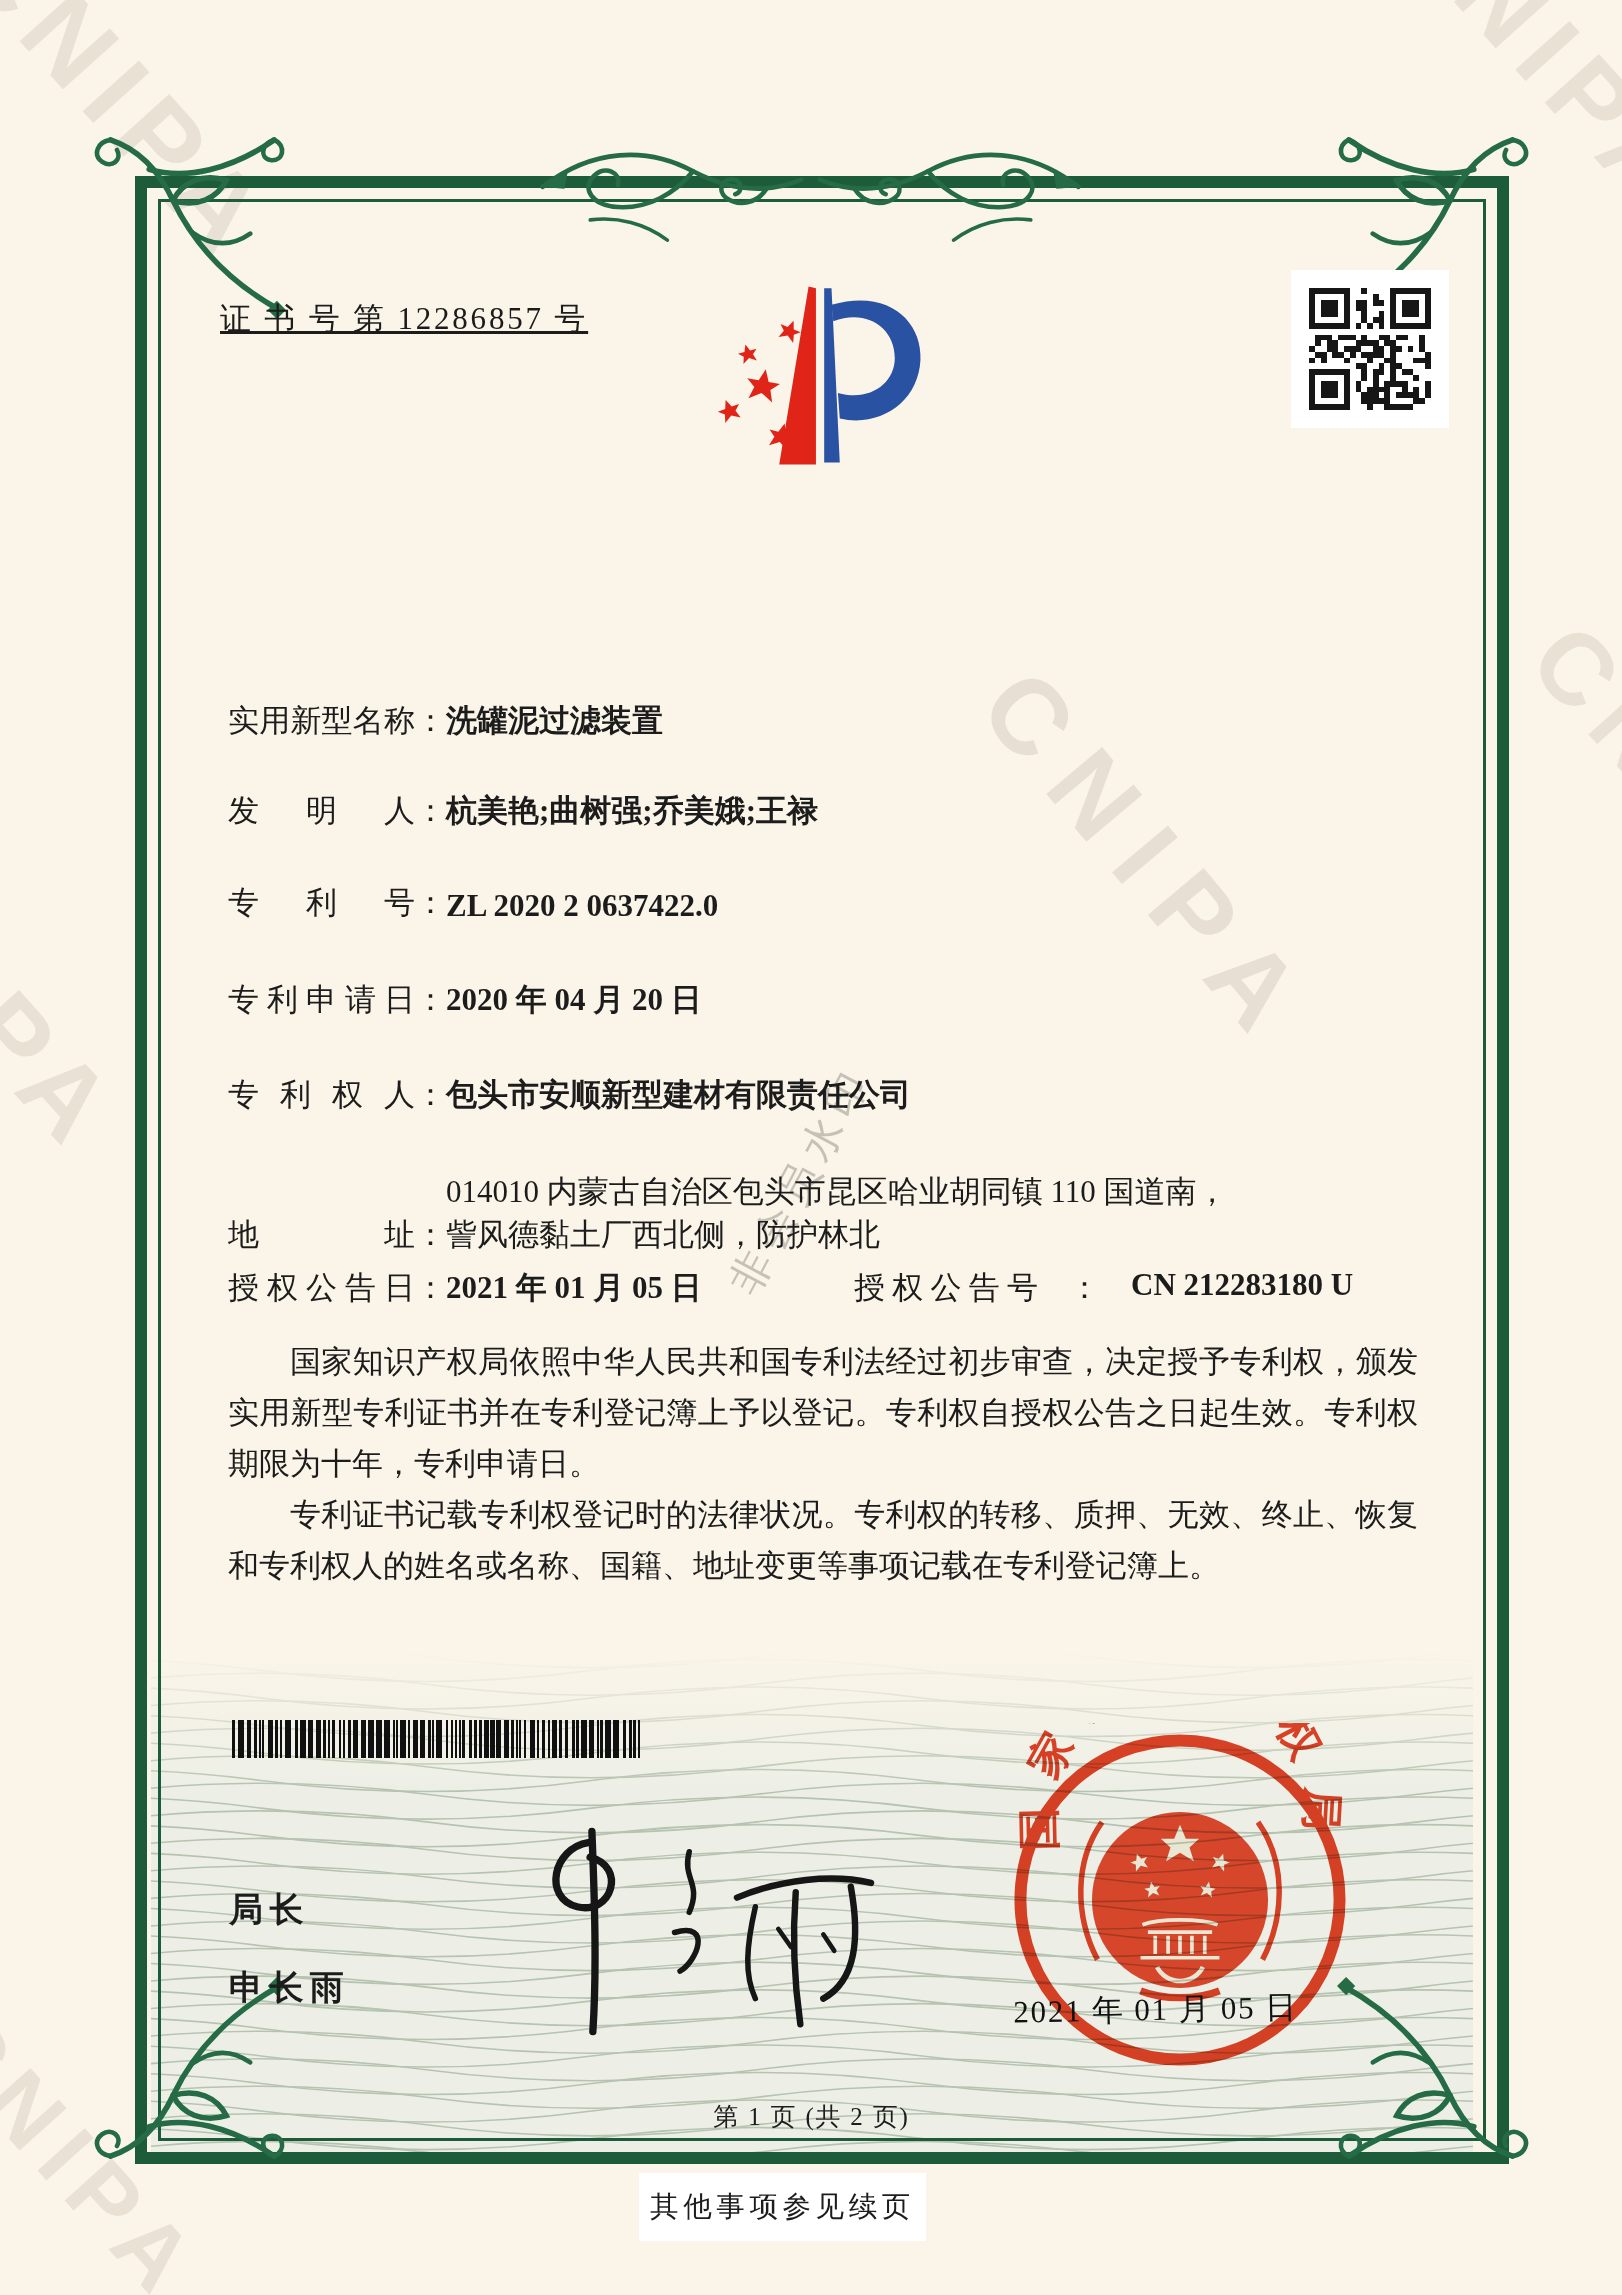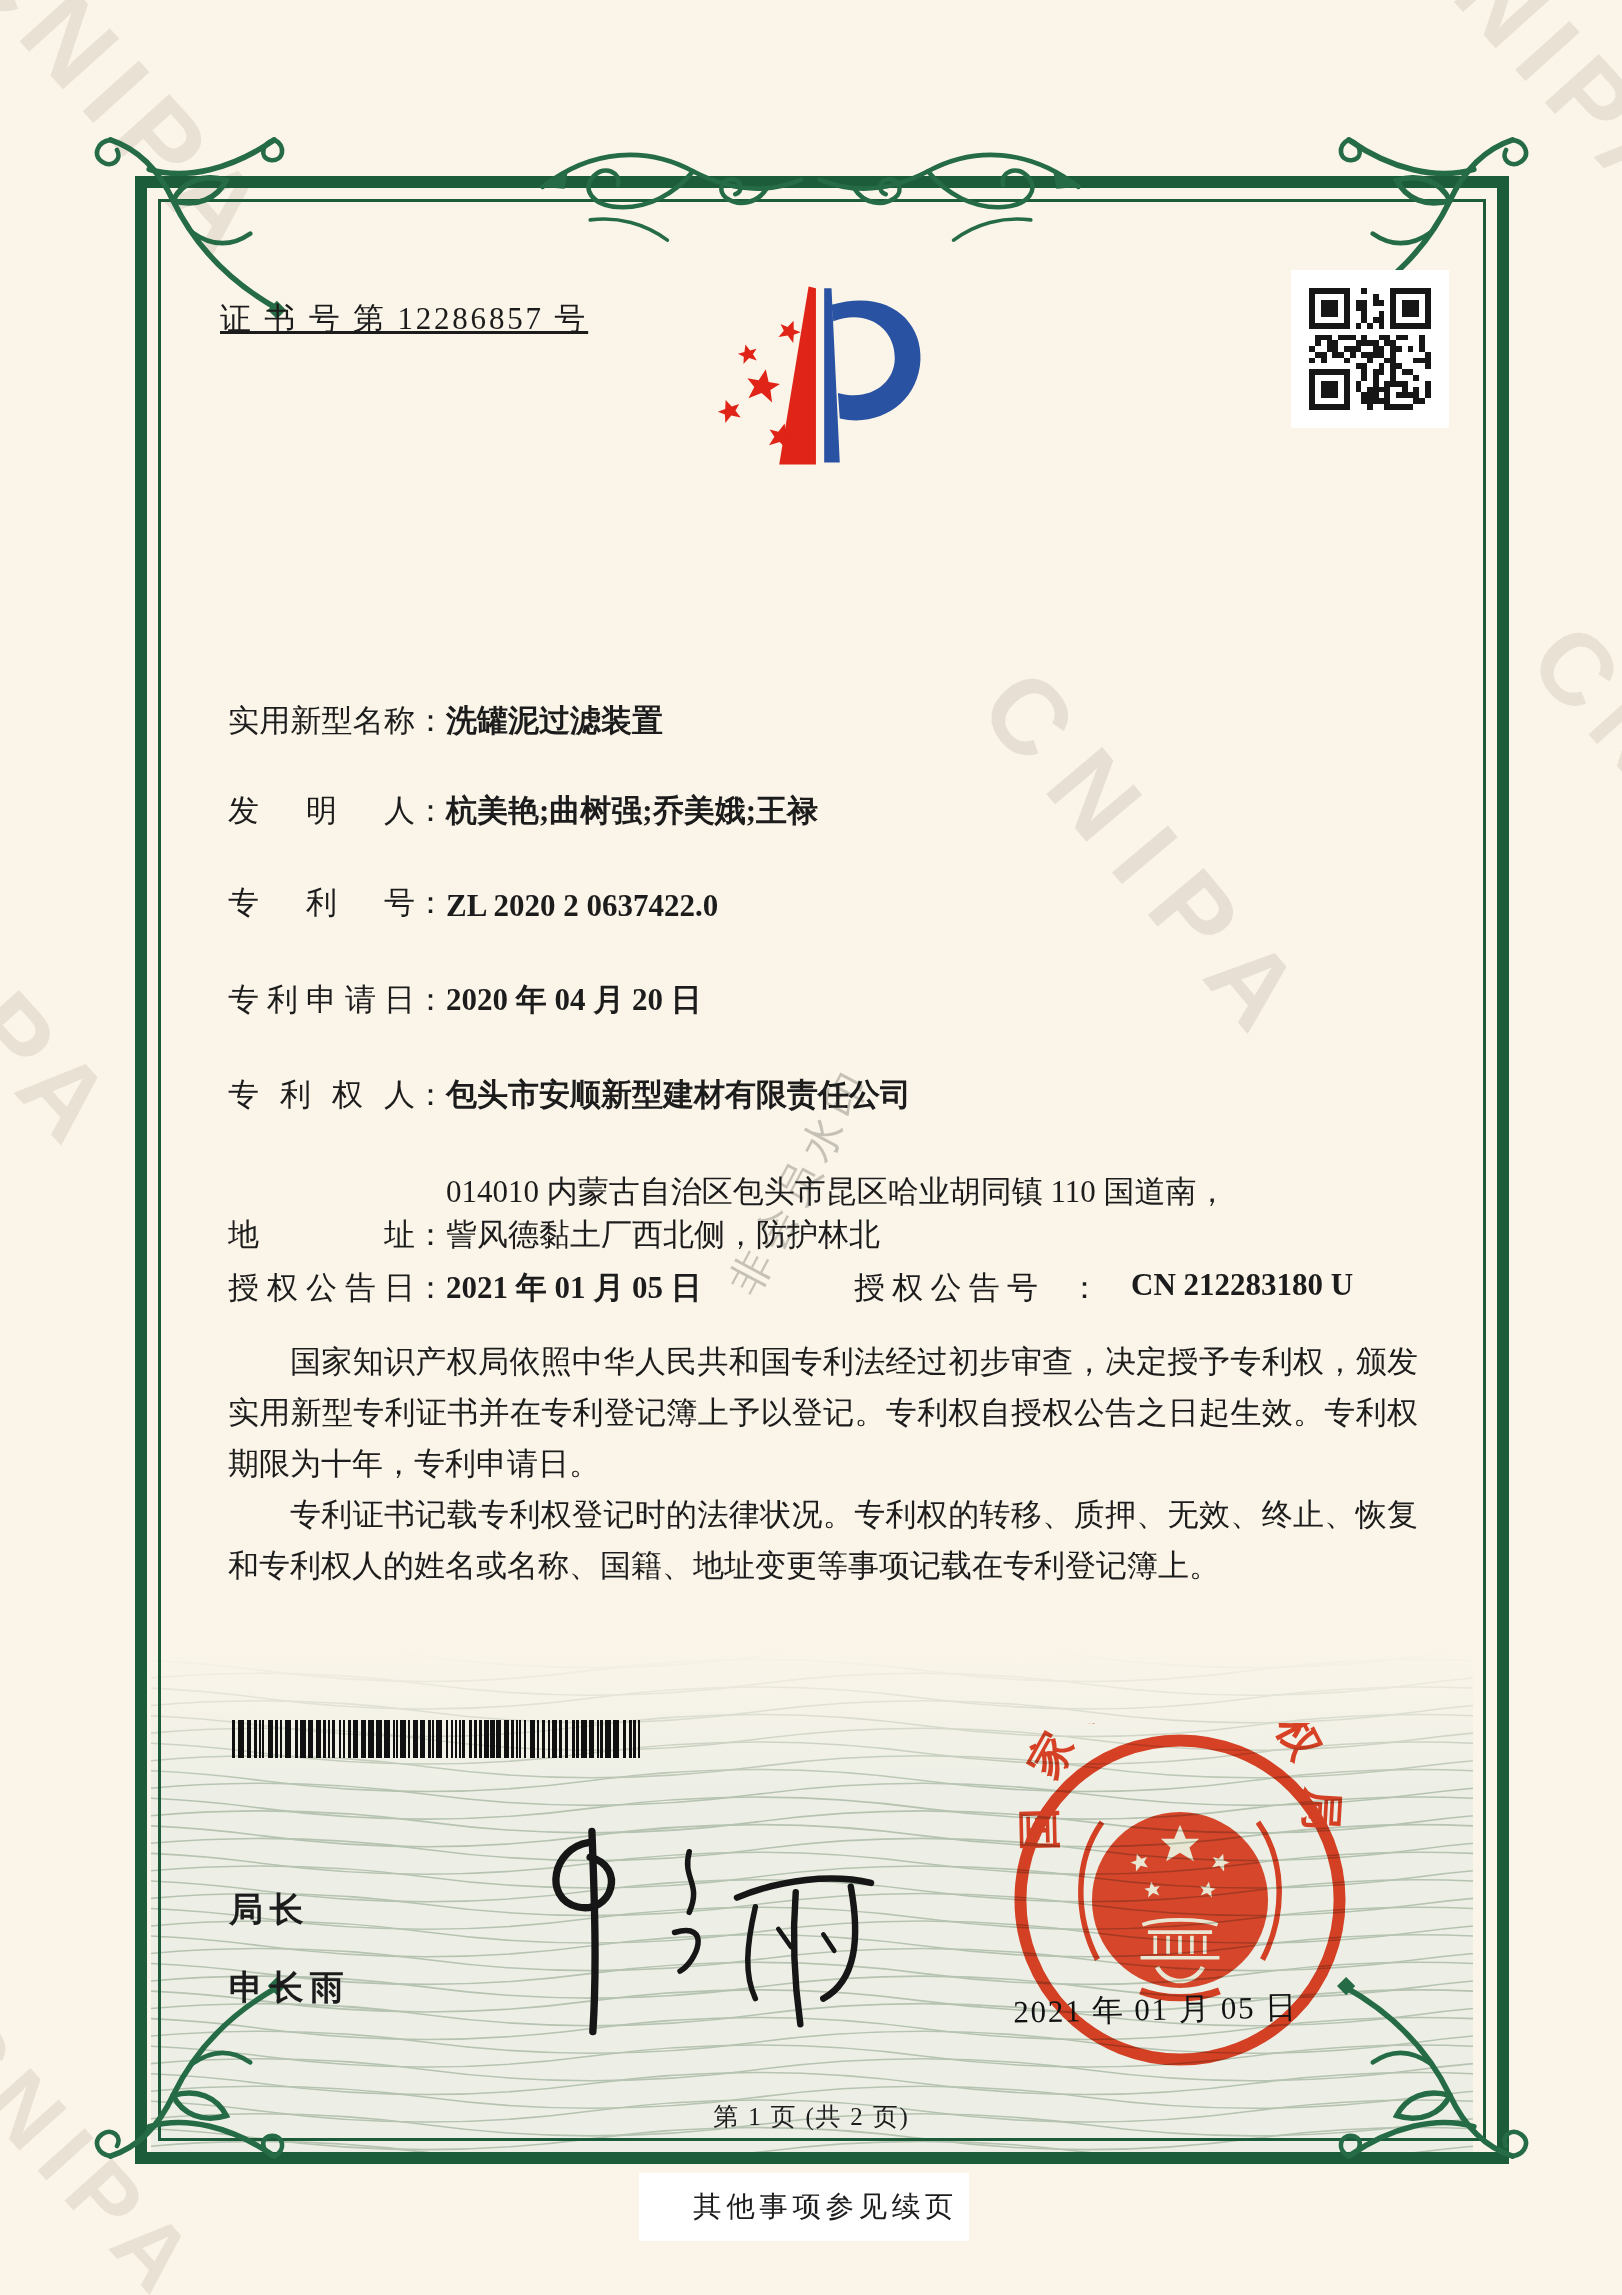--- a/index.html
+++ b/index.html
@@ -44,21 +44,21 @@
   #barcode i{position:absolute;top:0;bottom:0;background:#101010;display:block;}
   .officer{position:absolute;left:229px;font-family:"Liberation Sans","DejaVu Sans",sans-serif;
       font-weight:600;font-size:34px;letter-spacing:6.4px;z-index:5;}
   .signature{position:absolute;left:500px;top:1826px;z-index:5;}
   .seal{position:absolute;left:1003px;top:1723px;z-index:6;mix-blend-mode:multiply;opacity:.95;}
   .seal-date{position:absolute;left:981px;top:1989px;width:349px;text-align:center;font-size:31px;
       letter-spacing:1.8px;color:#111;z-index:7;transform:rotate(-1deg);}
   .page-num{position:absolute;left:0;top:2100px;width:1623px;text-align:center;font-size:25px;
       letter-spacing:1.8px;z-index:5;}
   .cont-box{position:absolute;left:639px;top:2173px;width:287px;height:68px;background:#ffffff;
-      z-index:5;display:flex;align-items:center;justify-content:center;padding-left:43px;}
+      z-index:5;display:flex;align-items:center;justify-content:center;}
   .cont-box span{font-size:28.5px;letter-spacing:4.6px;}
 </style>
 </head>
 <body>
 
 <div class="page">
 
   <span class="wm" style="left:-87px;top:27.5px;font-size:110px;transform:rotate(48deg);">CNIPA</span>
   <span class="wm" style="left:1350px;top:-9.2px;font-size:106px;transform:rotate(48deg);">CNIPA</span>
   <span class="wm" style="left:923px;top:799px;font-size:106px;letter-spacing:26px;color:rgba(206,198,186,0.45);transform:rotate(50deg);">CNIPA</span>

